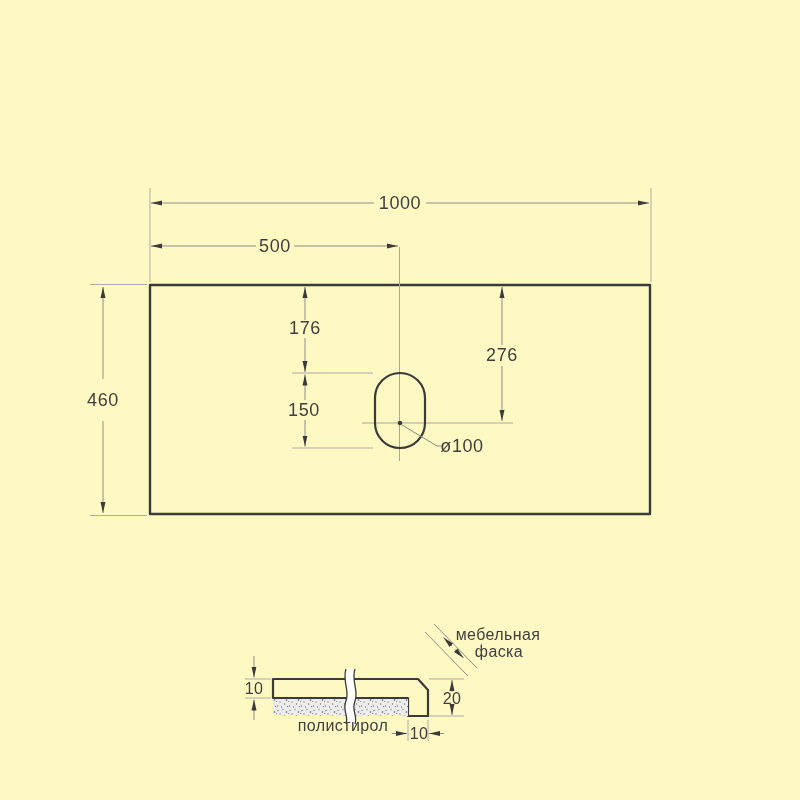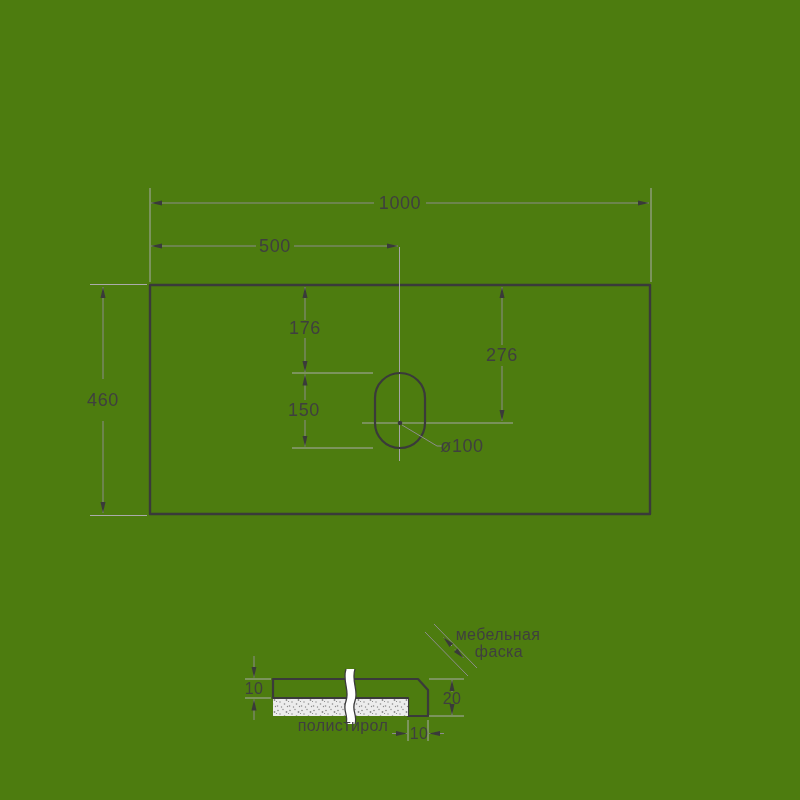--- a/index.html
+++ b/index.html
@@ -1,16 +1,16 @@
 <!DOCTYPE html>
 <html><head>
 <meta charset="utf-8">
 <style>
   html,body{margin:0;padding:0;background:#ffffff;}
-  .stage{position:relative;width:800px;height:800px;background:#4d7c0f;overflow:hidden;}
+  .stage{position:relative;width:800px;height:800px;background:#fef9c3;overflow:hidden;}
   svg{display:block;}
   .ext{stroke:#ababab;stroke-width:1;fill:none;}
   .cen{stroke:#a6a6a6;stroke-width:1;fill:none;}
   .dim{stroke:#8c8c8c;stroke-width:1;fill:none;}
   .out{stroke:#3a3a3a;stroke-width:2.4;fill:none;stroke-linejoin:round;}
   .out2{stroke:#3a3a3a;stroke-width:2.2;fill:none;stroke-linejoin:round;}
   .brk{stroke:#3a3a3a;stroke-width:1.3;fill:none;}
   .txt{font-family:"Liberation Sans","DejaVu Sans",sans-serif;font-size:18px;fill:#3f3f3f;letter-spacing:0.6px;}
   .txts{font-family:"Liberation Sans","DejaVu Sans",sans-serif;font-size:16px;fill:#3f3f3f;letter-spacing:0.4px;}
   text{text-anchor:middle;}

